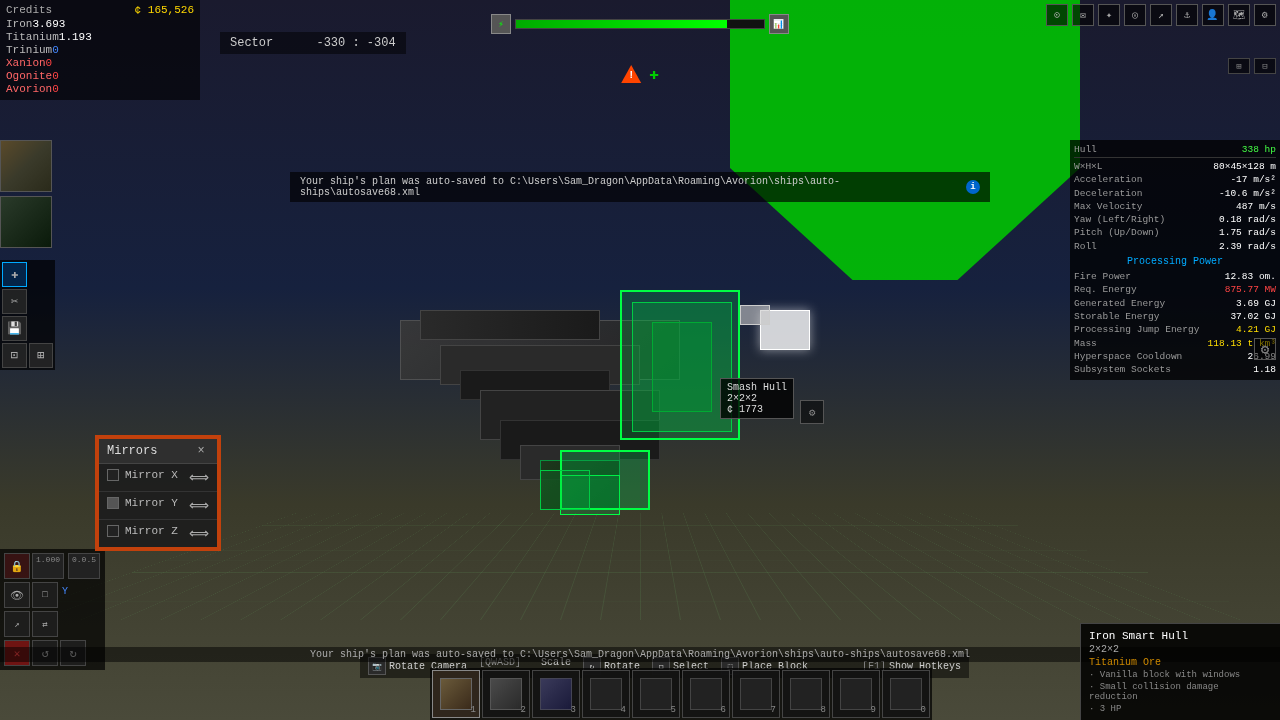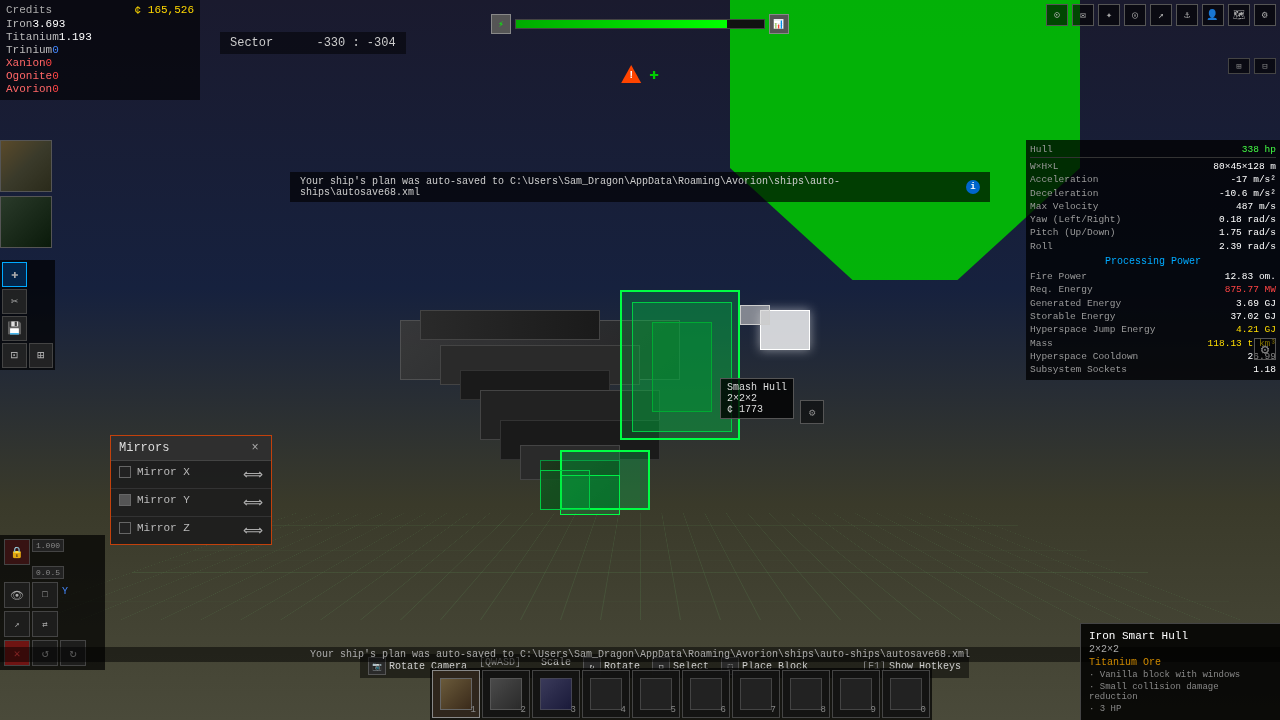--- a/index.html
+++ b/index.html
@@ -224,21 +224,21 @@
       width: 100%;
       height: 100%;
       background: linear-gradient(135deg, #2a3a2a 0%, #1a2a1a 50%, #0a1a0a 100%);
     }
 
     
     #ship-stats {
       position: absolute;
       top: 140px;
       right: 0;
-      width: 254px;
+      width: 210px;
       background: rgba(0,0,0,0.75);
       padding: 4px;
       font-size: 9.5px;
       color: #bbb;
     }
     .stat-row {
       display: flex;
       justify-content: space-between;
       line-height: 1.4;
     }
@@ -253,24 +253,24 @@
       justify-content: space-between;
       border-bottom: 1px solid #333;
       padding-bottom: 2px;
       margin-bottom: 2px;
     }
 
     
     #mirror-panel {
       position: absolute;
       top: 435px;
-      left: 110px;
-      width: 162px;
+      left: 95px;
+      width: 126px;
       background: rgba(30,30,30,0.95);
-      border: 1px solid #c2410c;
+      border: 4px solid #c2410c;
     }
     #mirror-panel-header {
       display: flex;
       justify-content: space-between;
       align-items: center;
       background: rgba(50,50,50,0.9);
       padding: 4px 8px;
       border-bottom: 1px solid #444;
     }
     .mirror-title { color: #ddd; font-size: 12px; }
@@ -580,21 +580,21 @@
   <div class="tool-icon-row">
     <div class="tool-btn">⊡</div>
     <div class="tool-btn">⊞</div>
   </div>
 </div>
 
 <div id="bottom-left-toolbar" style="bottom:50px; top:auto; left:0; width:105px; background:rgba(0,0,0,0.7); padding:4px;">
 
   <div style="display:flex; gap:2px; margin-bottom:3px;">
     <div class="btm-btn locked">🔒</div>
-    <div style="display:flex; flex-direction:column; gap:14px;">
+    <div style="display:flex; flex-direction:row; gap:4px;">
       <div style="font-size:8px; color:#888; background:#222; padding:1px 3px; border:1px solid #444;">1.000</div>
       <div style="font-size:8px; color:#888; background:#222; padding:1px 3px; border:1px solid #444;">0.0.5</div>
     </div>
   </div>
   <div style="display:flex; gap:2px; margin-bottom:3px;">
     <div class="btm-btn" style="color:#aaa;">👁</div>
     <div class="btm-btn" style="font-size:9px;">□</div>
     <div style="font-size:10px; color:#4488ff; padding:4px 2px;">Y</div>
   </div>
   <div style="display:flex; gap:2px; margin-bottom:3px;">
@@ -674,21 +674,21 @@
   </div>
   <div class="stat-row">
     <span class="stat-label">Generated Energy</span>
     <span class="stat-val">3.69 GJ</span>
   </div>
   <div class="stat-row">
     <span class="stat-label">Storable Energy</span>
     <span class="stat-val">37.02 GJ</span>
   </div>
   <div class="stat-row">
-    <span class="stat-label">Hyperspace Jump Energy</span>
+    <span class="stat-label">Processing Jump Energy</span>
     <span class="stat-val ylw">4.21 GJ</span>
   </div>
   <div class="stat-row">
     <span class="stat-label">Mass</span>
     <span class="stat-val ylw">118.13 t km³</span>
   </div>
   <div class="stat-row">
     <span class="stat-label">Hyperspace Cooldown</span>
     <span class="stat-val">26.99</span>
   </div>

